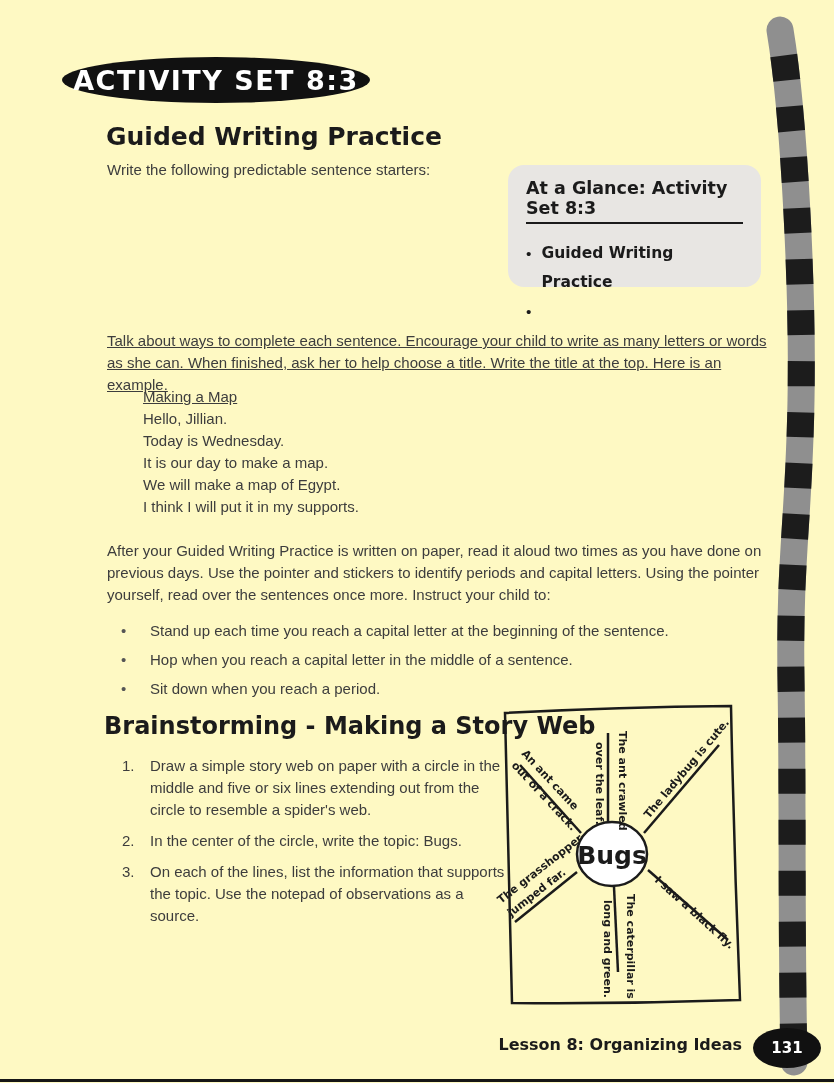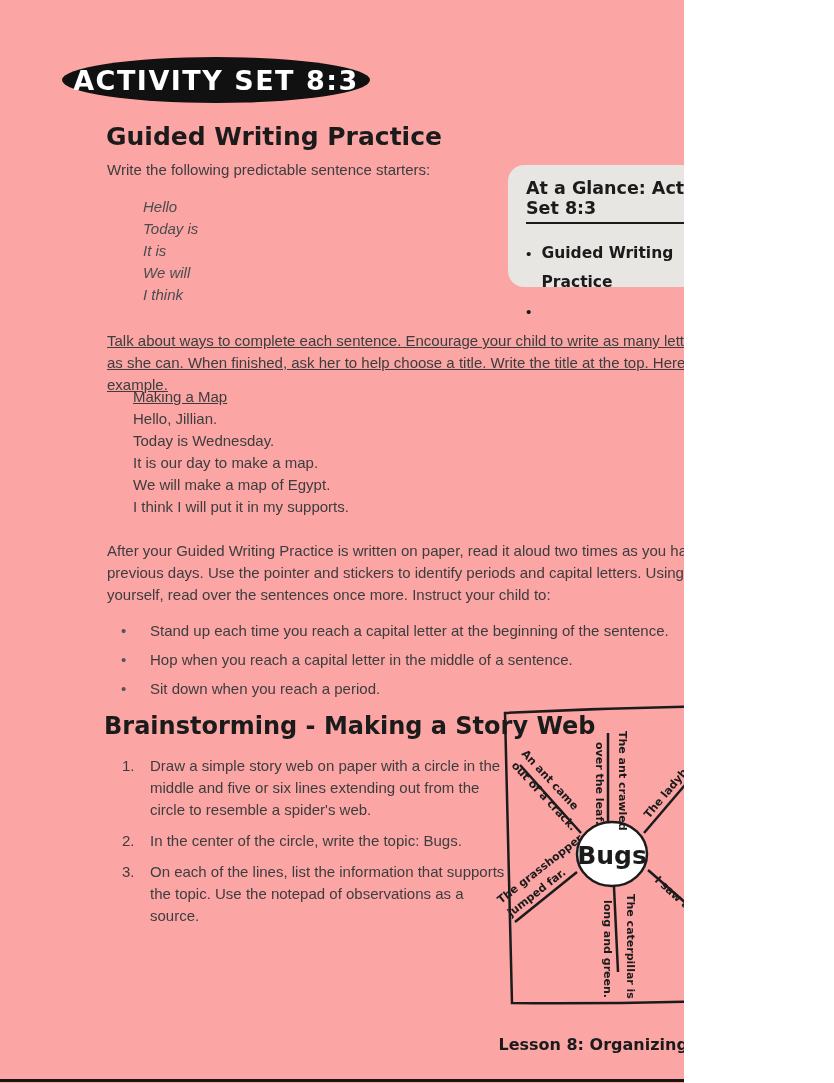--- a/index.html
+++ b/index.html
@@ -1,35 +1,35 @@
 <!DOCTYPE html>
 <html><head>
 <meta charset="utf-8">
 <style>
   html,body{margin:0;padding:0;background:#fff;}
-  .page{position:relative;width:684px;height:1083px;background:#fca5a5;overflow:hidden;
+  .page{position:relative;width:834px;height:1083px;background:#fef9c3;overflow:hidden;
         font-family:"Liberation Sans",sans-serif;color:#3d3d3d;}
   .hand{font-family:"DejaVu Sans",sans-serif;font-weight:700;color:#1b1b1b;}
   .abs{position:absolute;}
 
   
   .badge{left:62px;top:57px;width:308px;height:46px;background:#111;border-radius:50%;
          display:flex;align-items:center;justify-content:center;}
   .badge span{color:#fff;font-size:27px;letter-spacing:1.5px;}
 
   
   .h1{left:106px;top:122px;font-size:25px;}
   .h2{left:104px;top:712px;font-size:24px;}
 
   
   .body{font-size:15px;line-height:21px;color:#3d3d3d;}
   .p1{left:107px;top:159px;width:660px;}
   .starters{left:143px;top:196px;font-style:italic;color:#4c4c4c;line-height:22px;}
   .p2{left:107px;top:330px;width:660px;line-height:22px;text-decoration:underline;}
-  .example{left:133px;top:386px;line-height:22px;}
+  .example{left:143px;top:386px;line-height:22px;}
   .example .ex-title{text-decoration:underline;}
   .p3{left:107px;top:540px;width:658px;line-height:22px;}
 
   .bullets{left:121px;top:620px;width:600px;}
   .bullet-row{display:flex;margin-bottom:8px;line-height:21px;}
   .bullet-row .dot{width:29px;color:#555;}
 
   .steps{left:122px;top:755px;width:392px;}
   .step{display:flex;margin-bottom:9px;line-height:22px;}
   .step .num{width:28px;flex:none;}
@@ -67,27 +67,20 @@
     <path d="M780,30 C795,120 803,300 801,400 C799,520 789,560 791,680 C793,800 791,920 794,1062" fill="none" stroke="#1c1c1c" stroke-width="27" stroke-linecap="butt" stroke-dasharray="25 26" stroke-dashoffset="25"></path>
   </svg>
 
   <div class="abs badge">
     <span class="hand">ACTIVITY SET 8:3</span>
   </div>
 
   <div class="abs hand h1">Guided Writing Practice</div>
   <div class="abs body p1">Write the following predictable sentence starters:</div>
 
-  <div class="abs body starters">
-    <div>Hello</div>
-    <div>Today is</div>
-    <div>It is</div>
-    <div>We will</div>
-    <div>I think</div>
-  </div>
 
   <div class="abs glance">
     <div class="g-title hand">At a Glance: Activity Set 8:3</div>
     <div class="g-row">
       <span class="dot">•</span>
       <span class="lbl">Guided Writing Practice</span>
     </div>
     <div class="g-row">
       <span class="dot">•</span>
     </div>

